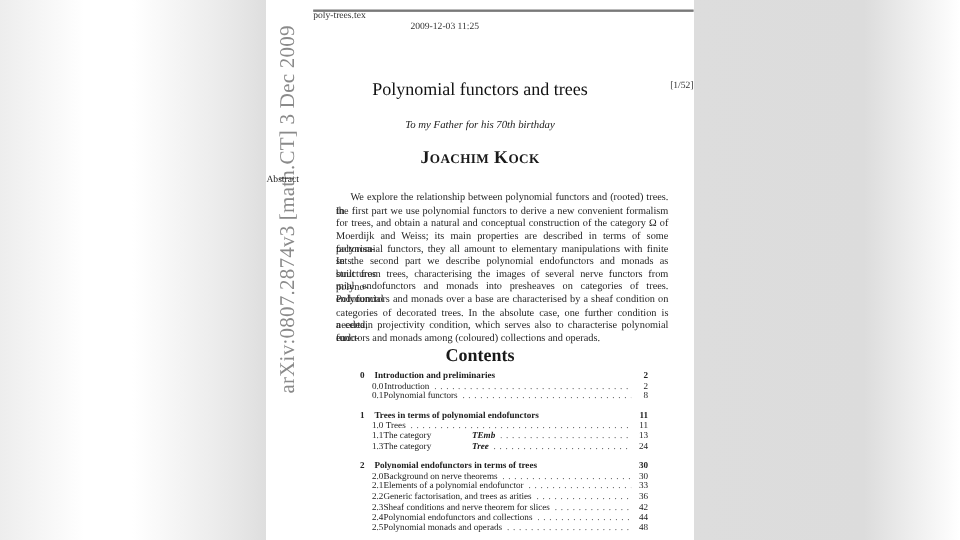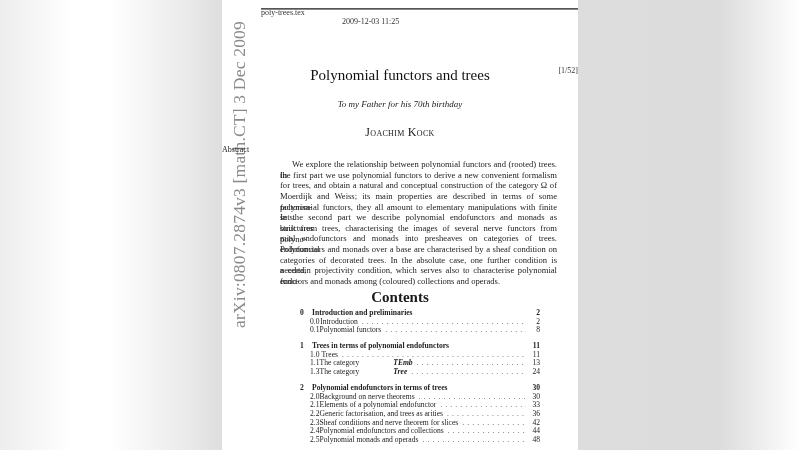--- a/index.html
+++ b/index.html
@@ -83,24 +83,25 @@
       font-style: italic;
       font-size: 9px;
       line-height: 12px;
     }
     .author {
       position: absolute;
       left: 222px;
       width: 356px;
       top: 126px;
       text-align: center;
-      font-size: 12px;
+      font-size: 15px;
       line-height: 12px;
       font-variant: small-caps;
       letter-spacing: 0.3px;
+      font-weight: bold;
     }
     .abstract-heading {
       position: absolute;
       left: 222px;
       width: 356px;
       top: 145px;
       text-align: left;
       font-weight: normal;
       font-size: 8px;
       line-height: 10px;

